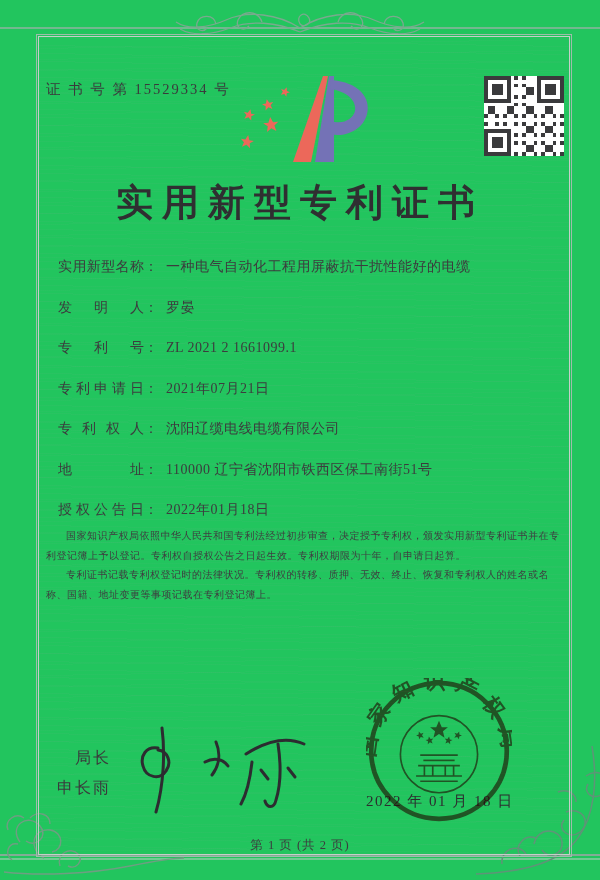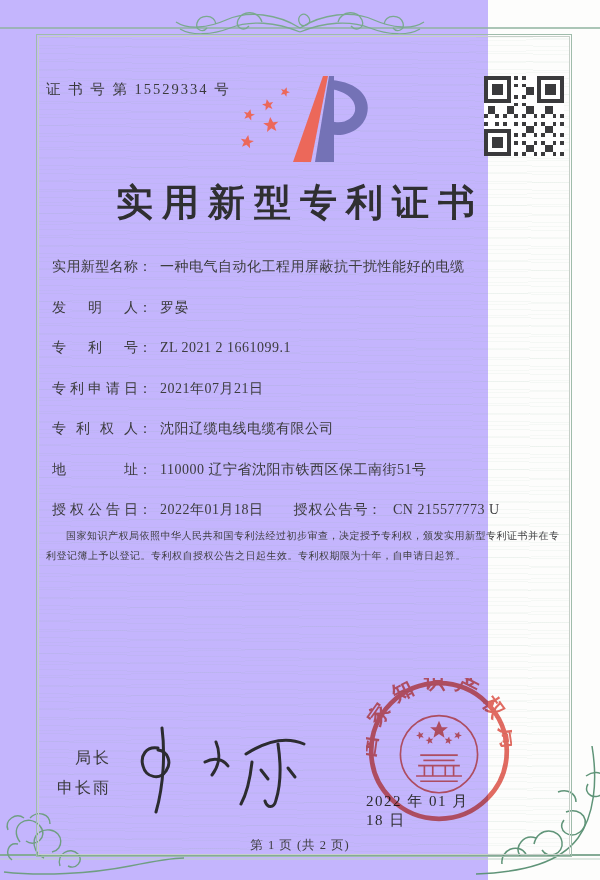--- a/index.html
+++ b/index.html
@@ -1,18 +1,18 @@
 <!DOCTYPE html>
 <html><head>
 <meta charset="utf-8">
 <style>
   * { margin:0; padding:0; box-sizing:border-box; }
   html,body { width:600px; height:880px; }
   body { font-family:"Liberation Serif","DejaVu Serif",serif; background:#fdfdfc; overflow:hidden; }
-  .page { position:relative; width:488px; height:880px; background:#c4b5fd; }
+  .page { position:relative; width:600px; height:880px; background:#22c55e; }
 
   
   .edge-ornament { position:absolute; pointer-events:none; }
   .top-ornament { left:0; top:0; width:600px; height:46px; }
   .bottom-line { left:0; top:852px; width:600px; height:10px; }
   .bl-ornament { left:0; top:808px; width:185px; height:72px; }
   .br-ornament { left:468px; top:742px; width:132px; height:138px; }
 
   
   .frame { position:absolute; left:36px; top:34px; width:536px; height:823px;
@@ -24,21 +24,21 @@
   }
 
   .cert-no { position:absolute; left:46px; top:80px; font-size:14.5px; letter-spacing:2px; color:#3a3a3c; }
 
   .logo { position:absolute; left:231px; top:70px; width:142px; height:98px; }
   .qr { position:absolute; left:484px; top:76px; width:80px; height:80px; }
 
   .title { position:absolute; left:0; top:178px; width:600px; text-align:center;
            font-size:37px; font-weight:600; letter-spacing:9px; color:#2f2f31; }
 
-  .fields { position:absolute; left:52px; top:258px; width:520px; }
+  .fields { position:absolute; left:58px; top:258px; width:520px; }
   .frow { height:40.5px; display:flex; align-items:baseline; font-size:14px; color:#3c3c3e; }
   .flabel { display:inline-block; width:86px; text-align:justify; text-align-last:justify; }
   .fcolon { margin-right:8px; }
   .fvalue { letter-spacing:0.5px;text-align:right; }
   .fgroup2 { margin-left:30px; }
   .fgroup2 .flabel { width:74px; }
 
   .paras { position:absolute; left:46px; top:526px; width:516px; font-size:10px;
            line-height:1.95; color:#3e3e40; }
   .paras p { text-indent:2em; letter-spacing:0.5px; }
@@ -262,29 +262,26 @@
     </div>
     <div class="frow">
       <span class="flabel">地址</span>
         <span class="fcolon">：</span>
       <span class="fvalue">110000 辽宁省沈阳市铁西区保工南街51号</span>
     </div>
     <div class="frow">
       <span class="flabel">授权公告日</span>
         <span class="fcolon">：</span>
       <span class="fvalue">2022年01月18日</span>
-      <span class="fgroup2">
-        <span class="flabel">授权公告号</span><span class="fcolon">：</span>
-        <span class="fvalue">CN 215577773 U</span>
-      </span>
     </div>
   </div>
 
   <div class="paras">
     <p>国家知识产权局依照中华人民共和国专利法经过初步审查，决定授予专利权，颁发实用新型专利证书并在专利登记簿上予以登记。专利权自授权公告之日起生效。专利权期限为十年，自申请日起算。</p>
+    <p>专利证书记载专利权登记时的法律状况。专利权的转移、质押、无效、终止、恢复和专利权人的姓名或名称、国籍、地址变更等事项记载在专利登记簿上。</p>
   </div>
 
   <div class="signer">
     <div>局长</div>
     <div>申长雨</div>
   </div>
 
   <svg class="signature" viewBox="0 0 200 100">
     <g stroke="#2c2c30" stroke-width="3" fill="none" stroke-linecap="round">
       <path d="M30,26 C18,24 12,34 15,44 C18,56 32,58 38,49 C44,41 40,29 30,28"></path>

